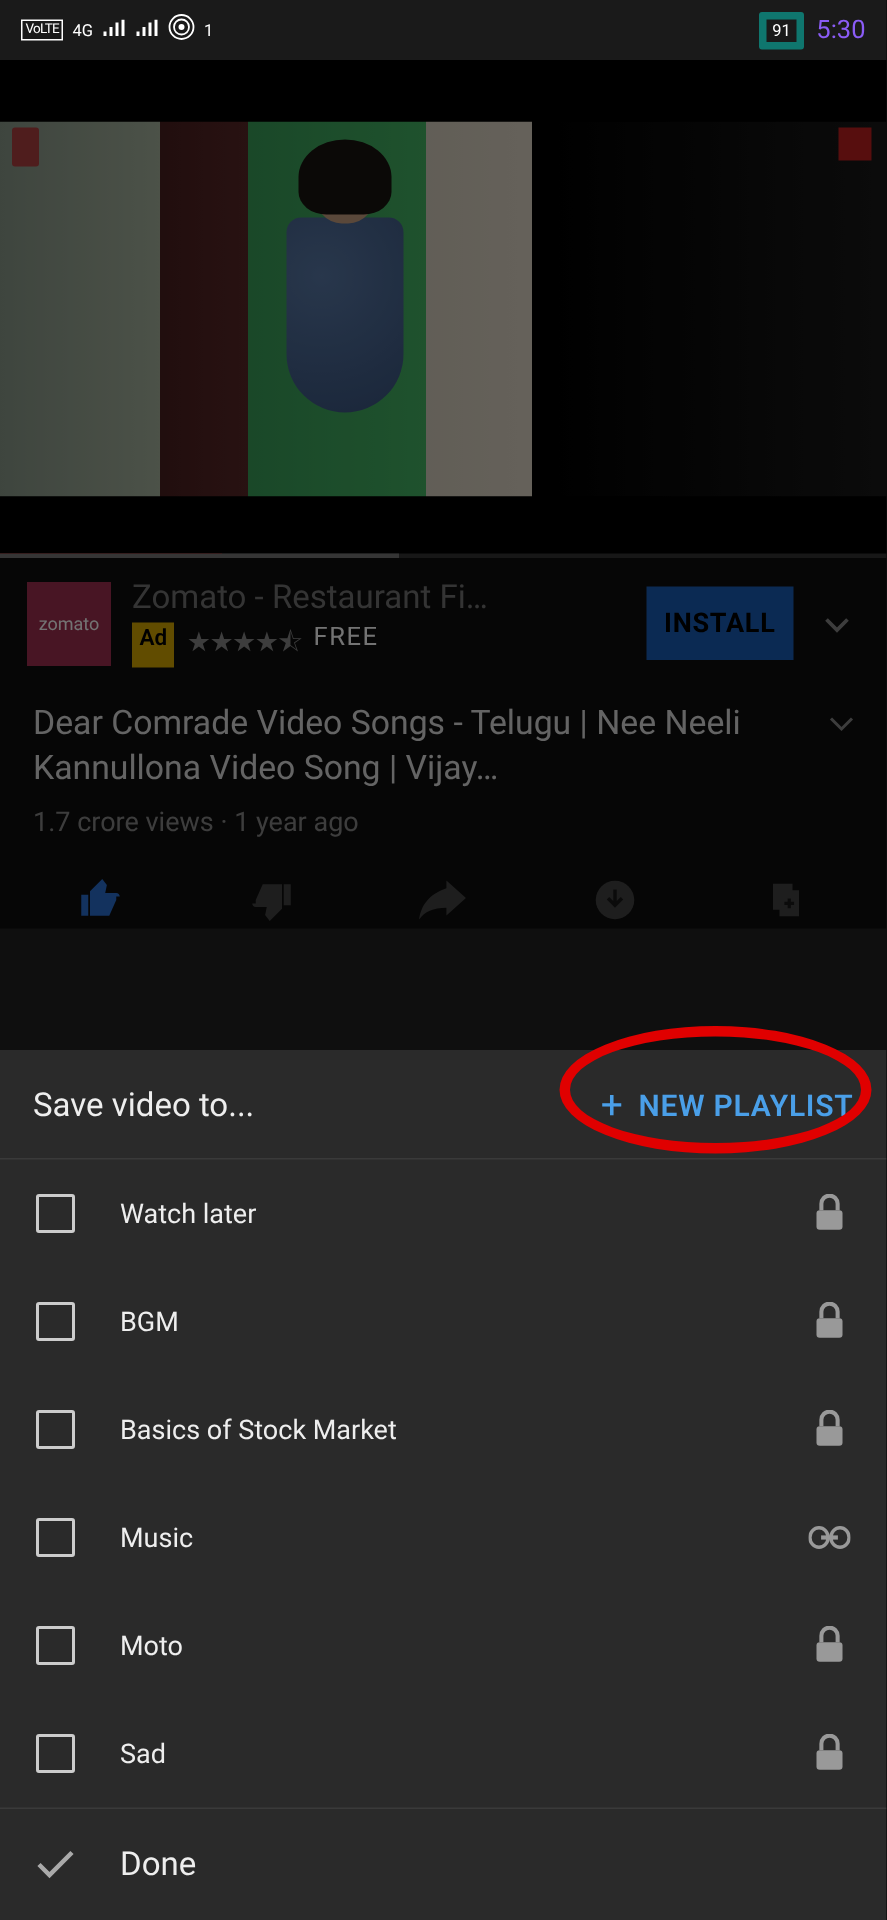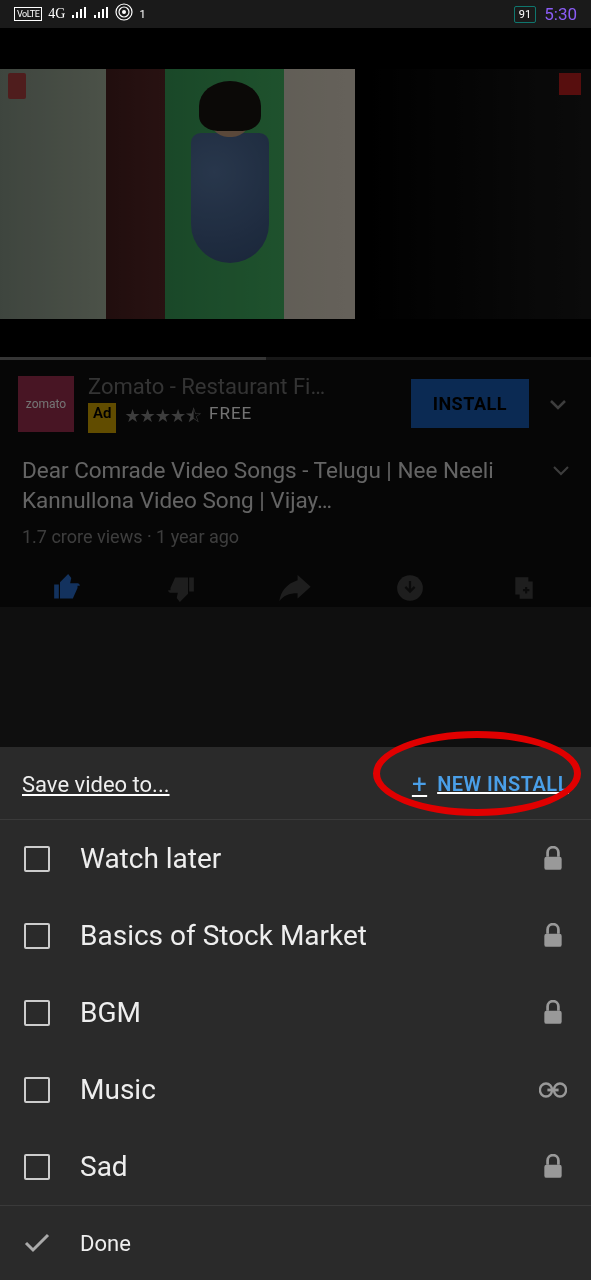--- a/index.html
+++ b/index.html
@@ -6,40 +6,40 @@
 body {
   width: 591px;
   height: 1280px;
   background: #0f0f0f;
   font-family: Roboto, Arial, sans-serif;
   color: #fff;
   overflow: hidden;
   position: relative;
 }
 .status-bar {
-  height: 28px;
+  height: 40px;
   background: #1a1a1a;
   display: flex;
   align-items: center;
   justify-content: space-between;
   padding: 0 14px;
   font-size: 15px;
 }
 .status-left { display: flex; align-items: center; gap: 6px; }
 .status-right { display: flex; align-items: center; gap: 8px; }
 .volte-badge {
   font-size: 9px;
   border: 1px solid #fff;
   padding: 1px 2px;
   letter-spacing: -0.5px;
 }
-.signal-text { font-size: 14px; font-family: Liberation Serif, serif; }
+.signal-text { font-size: 11px; }
 .battery-badge {
   font-size: 11px;
-  border: 1px solid #0f766e;
+  border: 5px solid #0f766e;
   padding: 1px 4px;
   border-radius: 2px;
 }
 .clock { font-size: 17px; color: #8b5cf6; text-align: right; }
 
 .video-area {
   height: 332px;
   background: #000;
   position: relative;
   display: flex;
@@ -148,21 +148,21 @@
   font-size: 15px;
   font-weight: 600;
   padding: 1px 5px;
 }
 .stars { color: #888; font-size: 18px; letter-spacing: -1px; }
 .ad-free { color: #ffffff; font-size: 17px; letter-spacing: 1px; }
 .install-btn {
   background: #1a5db8;
   color: #000;
   font-weight: 700;
-  padding: 14px 22px;
+  padding: 14px 12px;
   font-size: 18px;
   letter-spacing: 0.5px;
 }
 .ad-chevron { color: #888; font-size: 20px; padding: 0 6px;}
 
 .video-info { padding: 8px 22px 12px; }
 .hashtags { color: #3a7fd0; font-size: 19px; margin-bottom: 8px; }
 .video-title-row { display: flex; align-items: flex-start; gap: 14px; }
 .video-title {
   flex: 1;
@@ -189,21 +189,20 @@
   left: 0;
   right: 0;
   z-index: 10;
 }
 .sheet-header {
   display: flex;
   justify-content: space-between;
   align-items: center;
   padding: 22px 22px 20px;
   border-bottom: 1px solid #3a3a3a;
-  text-decoration: underline;
 }
 .sheet-title { font-size: 22px; color: #eee; }
 .new-playlist {
   display: flex; align-items: center; gap: 10px;
   color: #4a9fe8;
   font-size: 20px;
   font-weight: 600;
   letter-spacing: 0.5px;
 }
 .new-playlist-plus { font-size: 26px; font-weight: 400; }
@@ -228,21 +227,21 @@
   gap: 30px;
 }
 .chk {
   width: 26px; height: 26px;
   border: 2.5px solid #ccc;
   border-radius: 2px;
   flex-shrink: 0;
 }
 .playlist-label {
   flex: 1;
-  font-size: 28px;
+  font-size: 18px;
   color: #eee;
 }
 .privacy-ic {
   width: 28px; height: 28px;
   display: flex; align-items: center; justify-content: center;
   color: #999;
 }
 
 .done-row {
   display: flex;
@@ -371,69 +370,79 @@
   </div>
 
   <div class="dim-overlay"></div>
 </div>
 
 <div class="sheet">
   <div class="sheet-header" style="position:relative">
     <div class="sheet-title">Save video to...</div>
     <div class="new-playlist">
       <span class="new-playlist-plus">+</span>
-      <span>NEW INSTALL</span>
+      <span>NEW PLAYLIST</span>
     </div>
     <div class="highlight-ring"></div>
   </div>
 
   <div class="playlist-list" id="playlist-list">
       <div class="playlist-row">
         <div class="chk"></div>
         <div class="playlist-label">Watch later</div>
         <div class="privacy-ic">
           <svg width="22" height="26" viewBox="0 0 20 24">
             <rect x="2" y="10" width="16" height="12" rx="2" fill="#999"></rect>
             <path d="M5 10V6a5 5 0 0110 0v4" stroke="#999" stroke-width="2.5" fill="none"></path>
           </svg>
         </div>
       </div>
       <div class="playlist-row">
         <div class="chk"></div>
-        <div class="playlist-label">Basics of Stock Market</div>
+        <div class="playlist-label">BGM</div>
         <div class="privacy-ic">
           <svg width="22" height="26" viewBox="0 0 20 24">
             <rect x="2" y="10" width="16" height="12" rx="2" fill="#999"></rect>
             <path d="M5 10V6a5 5 0 0110 0v4" stroke="#999" stroke-width="2.5" fill="none"></path>
           </svg>
         </div>
       </div>
       <div class="playlist-row">
         <div class="chk"></div>
-        <div class="playlist-label">BGM</div>
+        <div class="playlist-label">Basics of Stock Market</div>
         <div class="privacy-ic">
           <svg width="22" height="26" viewBox="0 0 20 24">
             <rect x="2" y="10" width="16" height="12" rx="2" fill="#999"></rect>
             <path d="M5 10V6a5 5 0 0110 0v4" stroke="#999" stroke-width="2.5" fill="none"></path>
           </svg>
         </div>
       </div>
       <div class="playlist-row">
         <div class="chk"></div>
         <div class="playlist-label">Music</div>
         <div class="privacy-ic">
           <svg width="30" height="16" viewBox="0 0 30 16">
             <rect x="1" y="1" width="13" height="14" rx="7" fill="none" stroke="#999" stroke-width="2.5"></rect>
             <rect x="16" y="1" width="13" height="14" rx="7" fill="none" stroke="#999" stroke-width="2.5"></rect>
             <rect x="9" y="6.5" width="12" height="3" fill="#999"></rect>
           </svg>
         </div>
       </div>
       <div class="playlist-row">
         <div class="chk"></div>
+        <div class="playlist-label">Moto</div>
+        <div class="privacy-ic">
+          <svg width="22" height="26" viewBox="0 0 20 24">
+            <rect x="2" y="10" width="16" height="12" rx="2" fill="#999"></rect>
+            <path d="M5 10V6a5 5 0 0110 0v4" stroke="#999" stroke-width="2.5" fill="none"></path>
+          </svg>
+        </div>
+      </div>
+      <div class="playlist-row">
+        <div class="chk"></div>
         <div class="playlist-label">Sad</div>
         <div class="privacy-ic">
           <svg width="22" height="26" viewBox="0 0 20 24">
             <rect x="2" y="10" width="16" height="12" rx="2" fill="#999"></rect>
             <path d="M5 10V6a5 5 0 0110 0v4" stroke="#999" stroke-width="2.5" fill="none"></path>
           </svg>
         </div>
       </div>
     </div>
 

